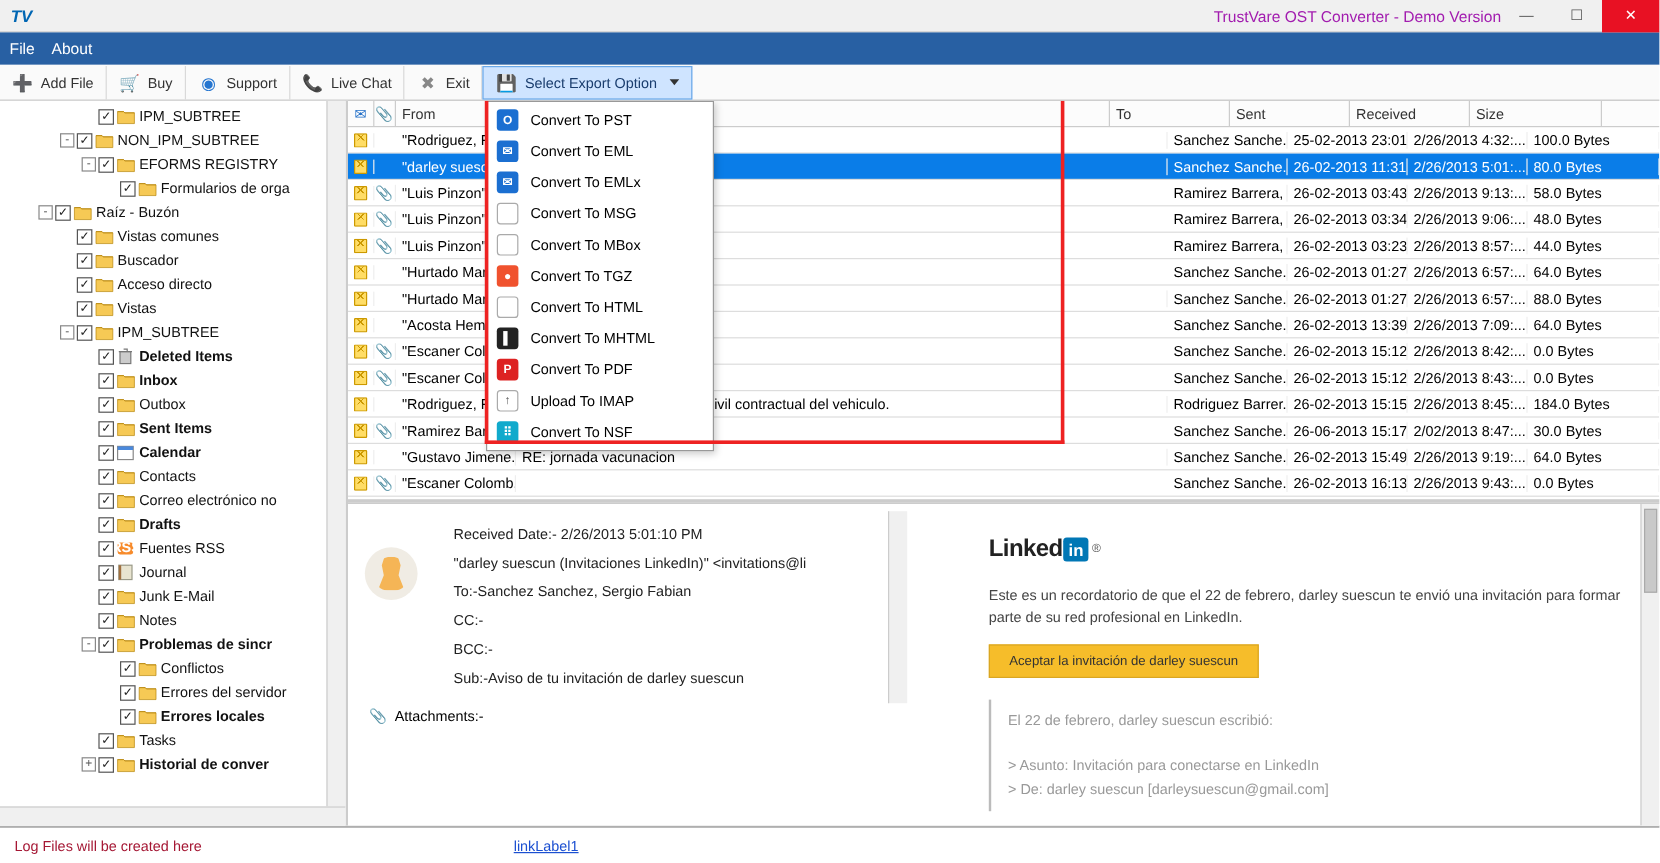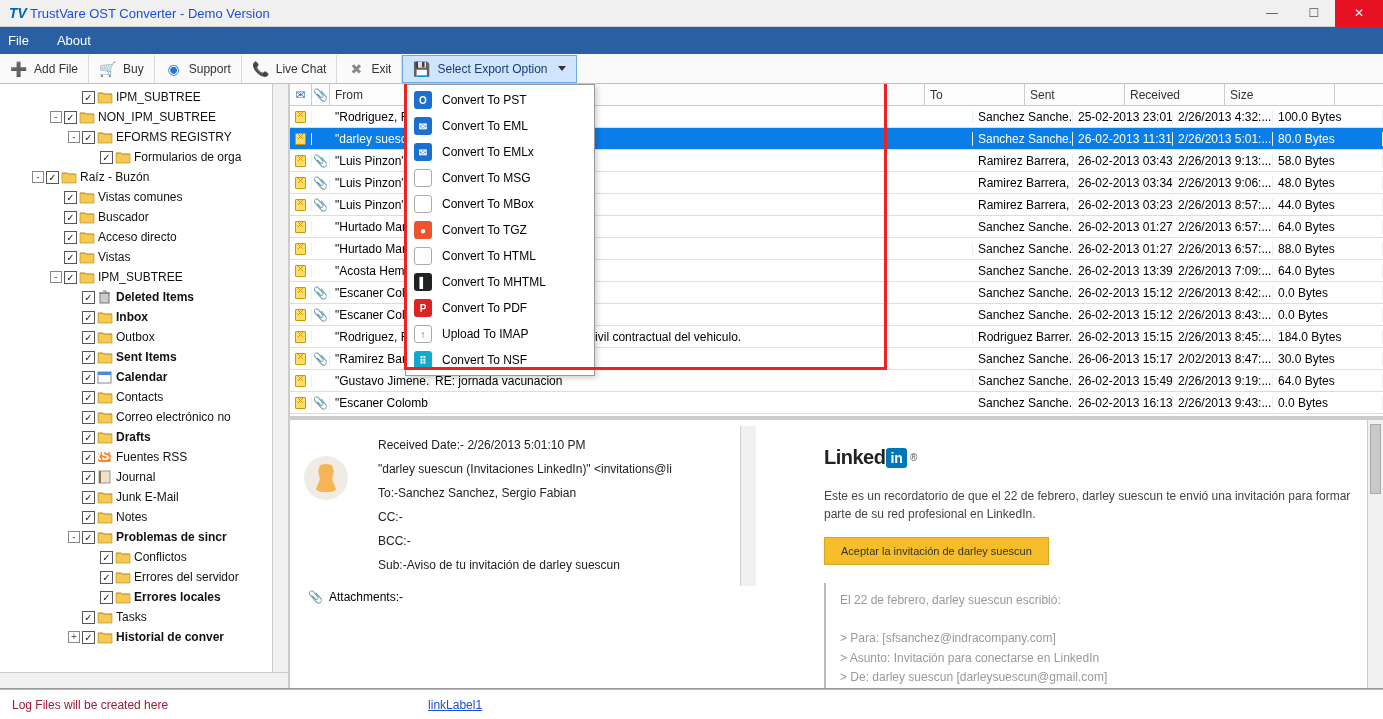--- a/index.html
+++ b/index.html
@@ -1,27 +1,27 @@
 <!DOCTYPE html>
 <html><head>
 <meta charset="utf-8">
 <style>
 * { margin: 0; padding: 0; box-sizing: border-box; font-family: "Segoe UI", Tahoma, sans-serif; font-size: 12px; }
 body { background: #fff; overflow: hidden; width: 1383px; height: 719px; }
 
 
 .titlebar { height: 27px; background: #f0f0f0; display: flex; align-items: center; border-bottom: 1px solid #d0d0d0; }
 .tv-logo { width: 24px; height: 24px; margin-left: 6px; display: flex; align-items: center; justify-content: center; font-weight: bold; font-style: italic; color: #0066b3; font-size: 14px; }
-.titlebar-title { flex: 1; text-align: left; color: #1d4ed8; font-size: 13px; }
+.titlebar-title { flex: 1; text-align: right; color: #a21caf; font-size: 13px; }
 .win-ctrls { display: flex; height: 27px; }
 .win-btn { width: 42px; display: flex; align-items: center; justify-content: center; color: #555; cursor: pointer; }
 .win-btn.close { background: #e81123; color: white; width: 48px; }
 
 
-.menubar { height: 27px; background: #2860a3; display: flex; align-items: center; padding: 0 8px; gap: 28px; }
+.menubar { height: 27px; background: #2860a3; display: flex; align-items: center; padding: 0 8px; gap: 14px; }
 .menu-item { color: #fff; cursor: pointer; font-size: 13px; }
 
 
 .toolbar { height: 30px; background: #fafafa; display: flex; align-items: center; border-bottom: 1px solid #c0c0c0; }
 .tool-btn { height: 28px; padding: 0 10px; display: flex; align-items: center; gap: 6px; border-right: 1px solid #d9d9d9; cursor: pointer; color: #333; }
 .tool-btn.export { background: #cfe4ff; border: 1px solid #6aa8e8; color: #1a3d6e; }
 .tool-icon { width: 18px; height: 18px; display: inline-flex; align-items: center; justify-content: center; font-size: 14px; }
 
 
 .main { display: flex; height: 605px; border-bottom: 1px solid #999; }
@@ -655,21 +655,20 @@
       <div class="prev-right">
         <div class="linkedin-logo">
           <span class="li-text">Linked</span>
             <span class="li-in">in</span>
             <span class="li-r">®</span>
         </div>
         <div class="prev-body-text">Este es un recordatorio de que el 22 de febrero, darley suescun te envió una invitación para formar parte de su red profesional en LinkedIn.</div>
         <button class="accept-btn">Aceptar la invitación de darley suescun</button>
         <div class="quote-box">
           <div>El 22 de febrero, darley suescun escribió:</div><br>
-          <div>&gt; Para: [sfsanchez@indracompany.com]</div>
           <div>&gt; Asunto: Invitación para conectarse en LinkedIn</div>
           <div>&gt; De: darley suescun [darleysuescun@gmail.com]</div>
         </div>
         <div class="prev-vscroll">
             <div class="pvs-thumb"></div>
           </div>
       </div>
     </div>
   </div>
 </div>

